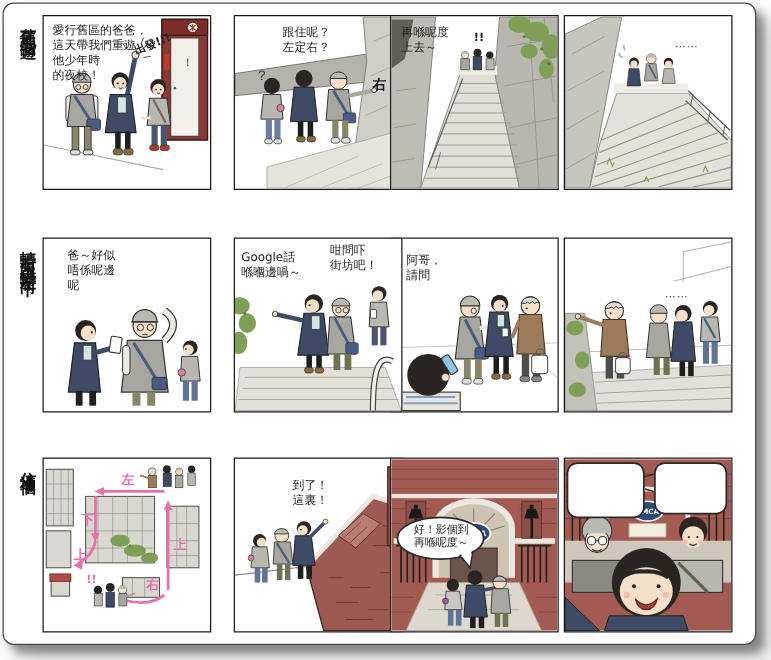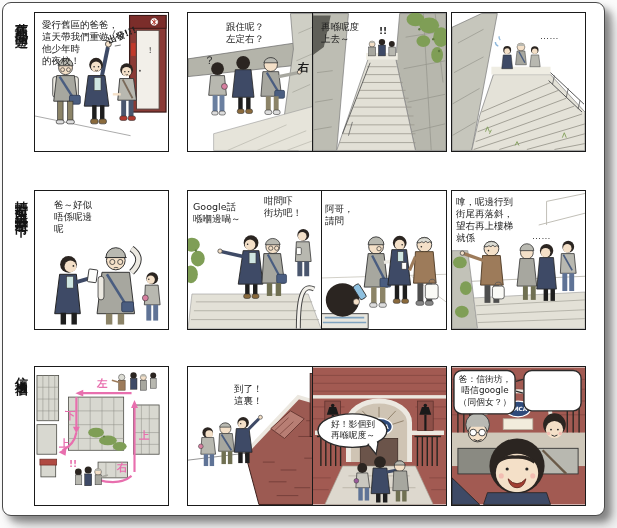--- a/index.html
+++ b/index.html
@@ -452,24 +452,20 @@
         <rect x="93" y="99" width="4.5" height="12" fill="#1e1e1e"></rect>
           <rect x="100" y="99" width="4.5" height="12" fill="#1e1e1e"></rect>
         <circle cx="118" cy="56" r="6" fill="#2b2521"></circle>
           <circle cx="117" cy="57.5" r="4.3" fill="#f4e0c8"></circle>
         <path d="M111 63 h13 l2 20 h-16 z" fill="#b8b8b0" stroke="#333" stroke-width=".8"></path>
         <line x1="113" y1="64" x2="122" y2="80" stroke="#4a5d80" stroke-width="1.8"></line>
         <rect x="112" y="83" width="5" height="18" fill="#5f7396"></rect>
           <rect x="119" y="83" width="5" height="18" fill="#5f7396"></rect>
       </g>
     </svg>
-    <div class="cap" style="left:4px;top:5px">嗱，呢邊行到
-街尾再落斜，
-望右再上樓梯
-就係</div>
     <div class="mark" style="left:80px;top:42px;letter-spacing:1px">⋯⋯</div>
   </div>
 
   <div class="panel r3 c1">
     <svg viewBox="0 0 135 139">
       <g fill="#d8d8d0" stroke="#4a4a44" stroke-width=".8">
         <rect x="2" y="8" width="22" height="46"></rect>
           <rect x="2" y="58" width="20" height="30"></rect>
         <rect x="34" y="30" width="56" height="54"></rect>
           <rect x="100" y="38" width="26" height="50"></rect>
@@ -758,18 +754,15 @@
         <polygon points="0,112 28,139 0,139" fill="#3e4a66" stroke="#222" stroke-width=".8"></polygon>
       </g>
 
       <g>
         <rect x="2" y="3" width="62" height="44" rx="8" fill="#fff" stroke="#2a2a2a" stroke-width="1.4"></rect>
         <rect x="73" y="3" width="58" height="41" rx="8" fill="#fff" stroke="#2a2a2a" stroke-width="1.4"></rect>
         <line x1="65" y1="14" x2="72" y2="12" stroke="#2a2a2a" stroke-width="1.2"></line>
         <line x1="65" y1="24" x2="72" y2="26" stroke="#2a2a2a" stroke-width="1.2"></line>
       </g>
     </svg>
-    <div class="bubble-text" style="left:4px;top:7px;width:58px">爸：信街坊，
-唔信google
-（同個女？）</div>
   </div>
 
 </div>
 
 </body></html>

